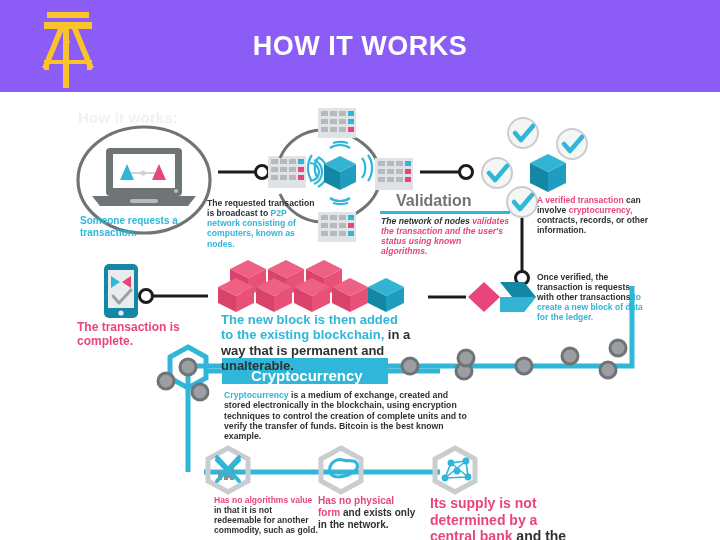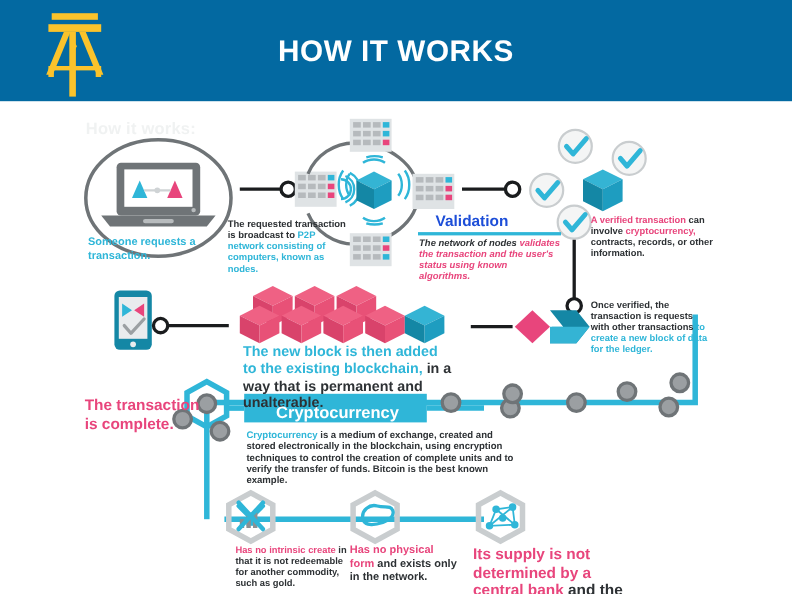--- a/index.html
+++ b/index.html
@@ -5,21 +5,21 @@
   * { margin:0; padding:0; box-sizing:border-box; }
   html,body { width:720px; height:540px; overflow:hidden; }
   body {
     font-family:"Liberation Sans", sans-serif;
     background:#ffffff;
     position:relative;
   }
   
   #header-banner{
     position:absolute; left:0; top:0; width:720px; height:92px;
-    background:#0369a1;
+    background:#8b5cf6;
   }
   #logo-mark{
     position:absolute; left:32px; top:4px; width:72px; height:84px;
   }
   #header-title{
     position:absolute; left:0; top:0; width:720px; height:92px;
     display:flex; align-items:center; justify-content:center;
     color:#ffffff; font-size:27px; font-weight:bold; letter-spacing:.5px;
   }
   
@@ -35,26 +35,26 @@
   .t-dark   { color:#2d3134; font-weight:bold; }
   .t-head-c { color:#ffffff; font-weight:bold; }
 
   #how-it-works{
     left:78px; top:9px; font-size:15px; font-weight:bold;
     color:#f0f2f2; letter-spacing:.2px;
   }
   #cap-someone{ left:80px; top:115px; width:150px; font-size:10px; }
   #cap-requested{ left:207px; top:98px; width:112px; font-size:8.6px; }
   #validation-title{
-    left:396px; top:92px; font-size:14px; font-weight:bold; color:#1d4ed8;
+    left:396px; top:92px; font-size:16px; font-weight:bold; color:#737373;
   }
   #cap-validation{ left:381px; top:116px; width:128px; font-size:8.6px;font-style:italic; }
   #cap-verified{ left:537px; top:95px; width:130px; font-size:8.5px; }
   #cap-once{ left:537px; top:172px; width:110px; font-size:8.5px; }
-  #cap-complete{ left:77px; top:220px; width:110px; font-size:14px;margin-top:40px; }
+  #cap-complete{ left:77px; top:220px; width:110px; font-size:12px; }
   #cap-newblock{ left:221px; top:212px; width:190px; font-size:13px; }
   #crypto-title{
     left:251px; top:267px; font-size:15px;
   }
   #cap-crypto{ left:224px; top:290px; width:252px; font-size:8.7px; }
   #cap-b1{ left:214px; top:395px; width:104px; font-size:8.5px; }
   #cap-b2{ left:318px; top:395px; width:100px; font-size:10px; }
   #cap-b3{ left:430px; top:395px; width:138px; font-size:14px; }
 </style>
 </head>
@@ -384,21 +384,21 @@
     <span>The transaction is complete.</span>
   </div>
 
   <div class="txt t-head-c" id="crypto-title">Cryptocurrency</div>
 
   <div class="txt" id="cap-crypto">
     <span class="t-cyan">Cryptocurrency</span><span class="t-dark"> is a medium of exchange, created and stored electronically in the blockchain, using encryption techniques to control the creation of complete units and to verify the transfer of funds. Bitcoin is the best known example.</span>
   </div>
 
   <div class="txt" id="cap-b1">
-    <span class="t-pink">Has no intrinsic create</span><span class="t-dark"> in that it is not redeemable for another commodity, such as gold.</span>
+    <span class="t-pink">Has no algorithms value</span><span class="t-dark"> in that it is not redeemable for another commodity, such as gold.</span>
   </div>
   <div class="txt" id="cap-b2">
     <span class="t-pink">Has no physical form</span><span class="t-dark"> and exists only in the network.</span>
   </div>
   <div class="txt" id="cap-b3">
     <span class="t-pink">Its supply is not determined by a central bank</span><span class="t-dark"> and the network is completely decentralized.</span>
   </div>
 
 </div>
 

